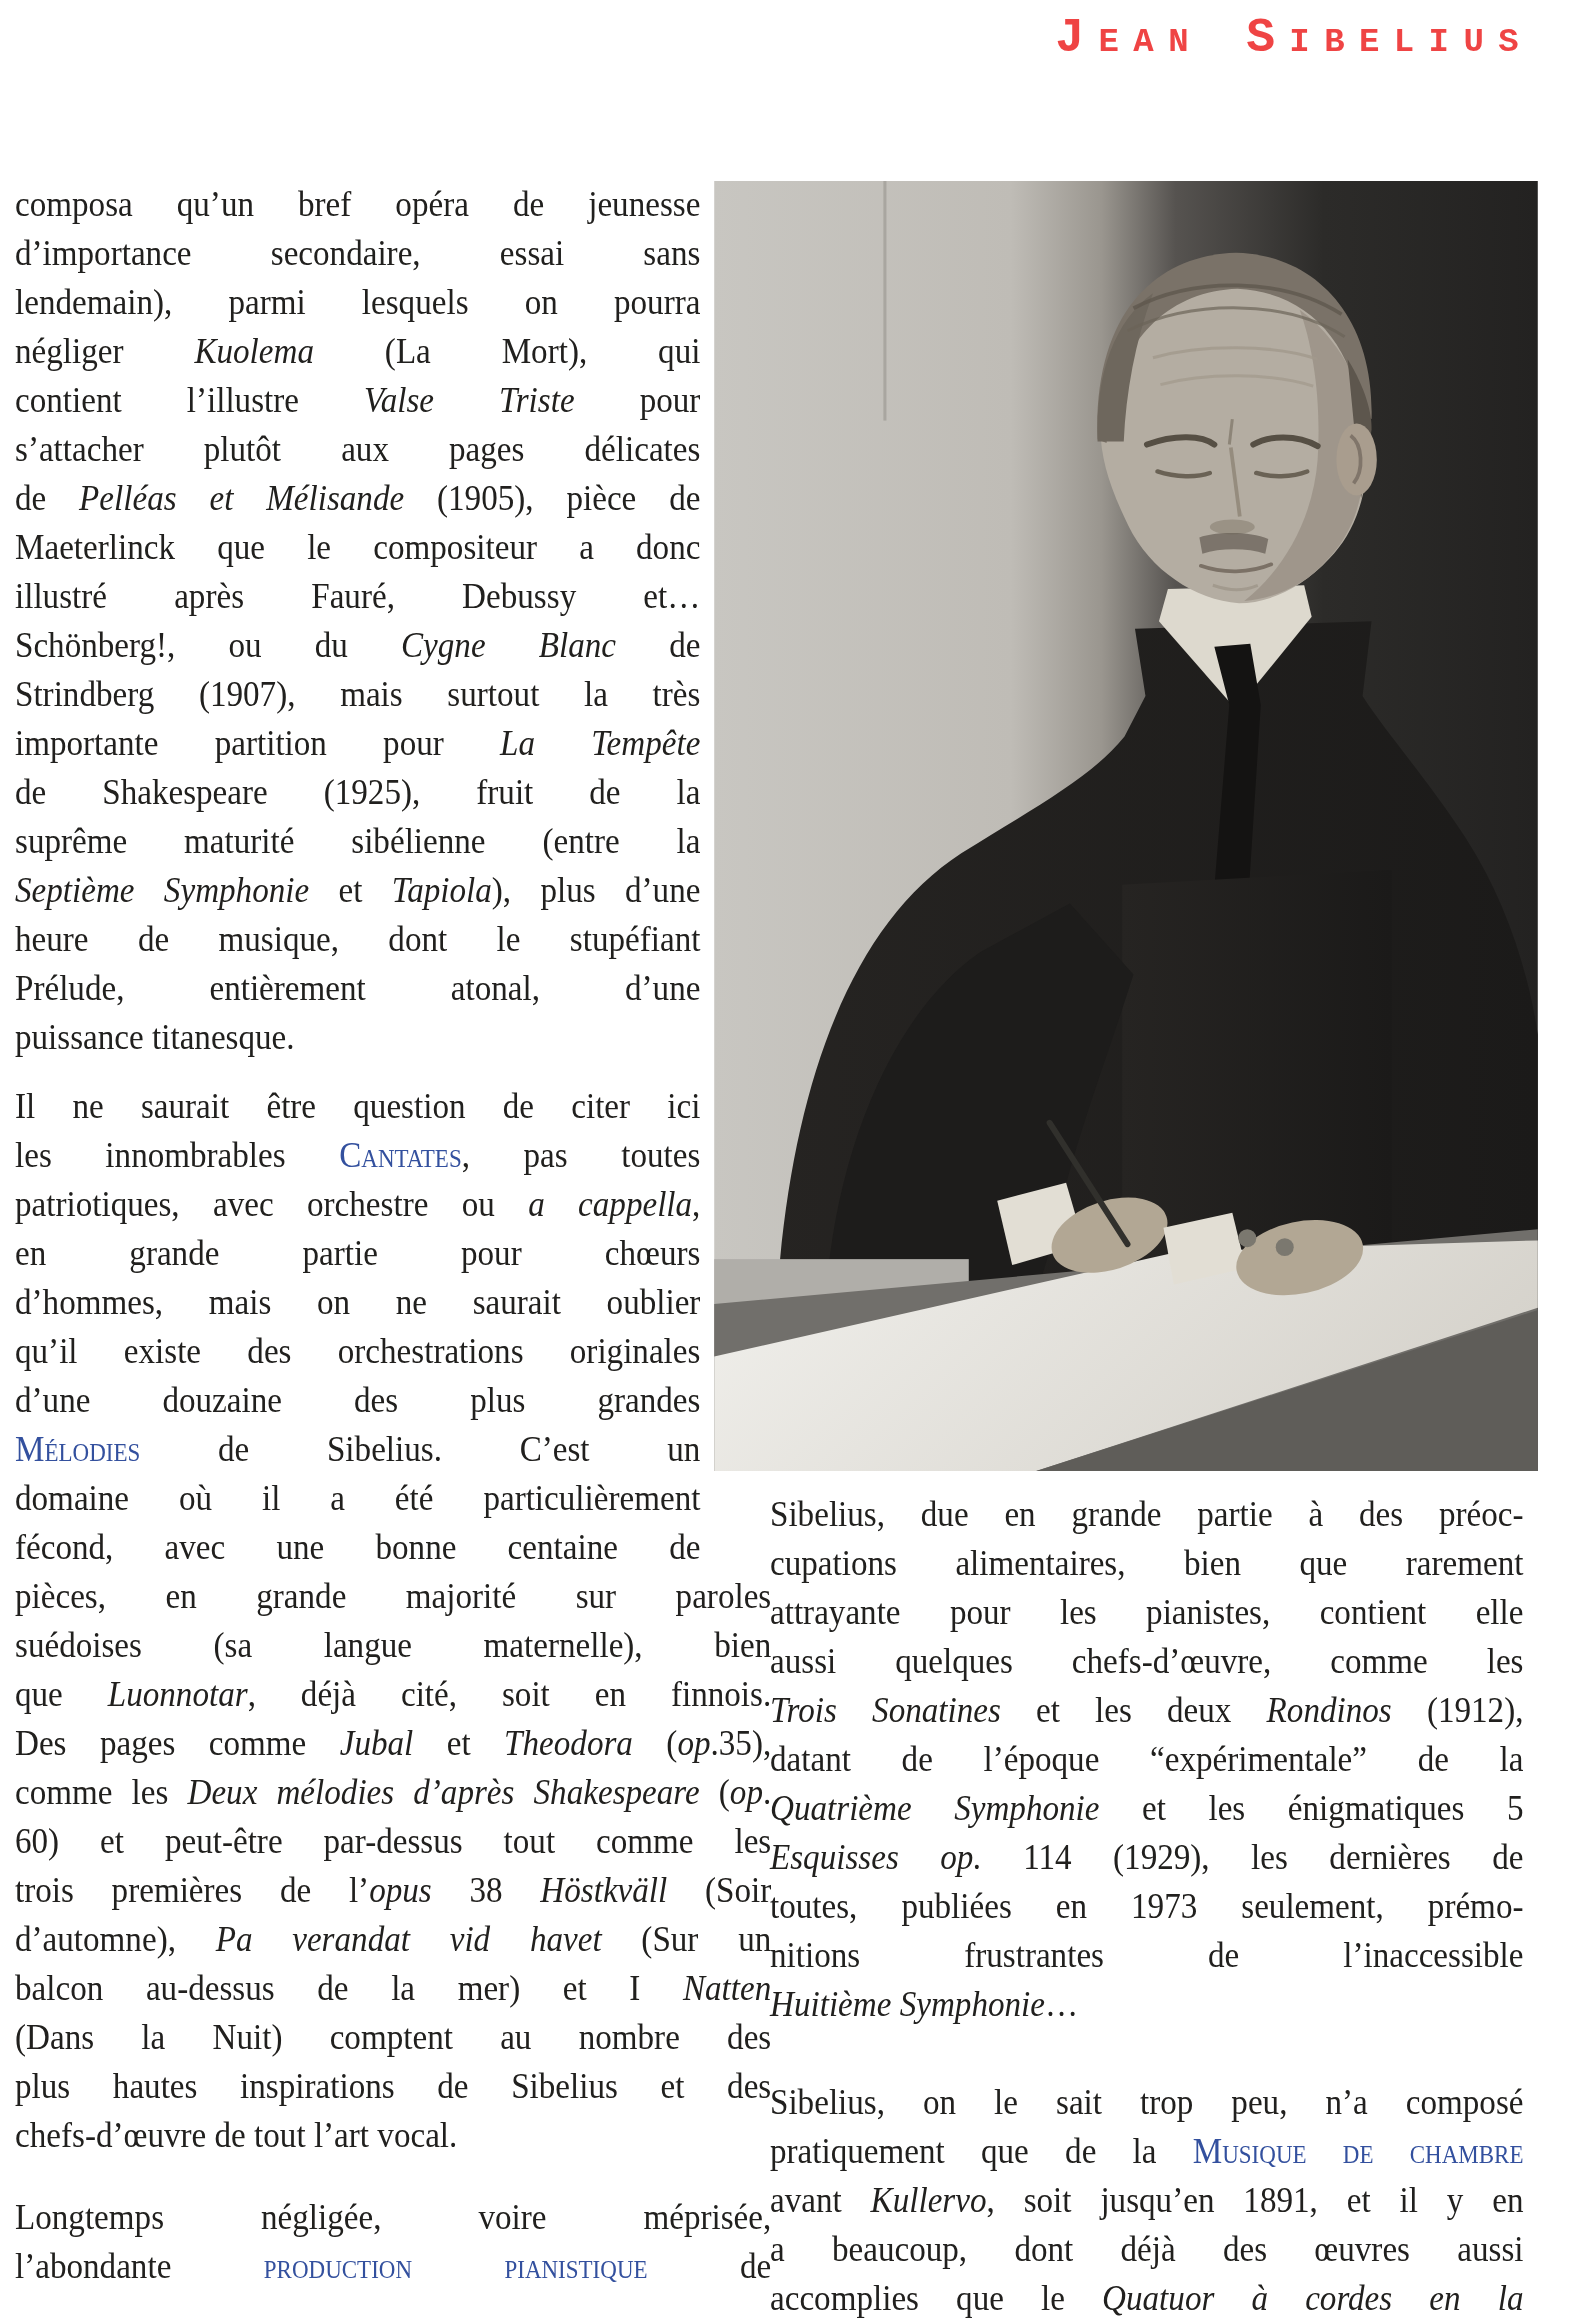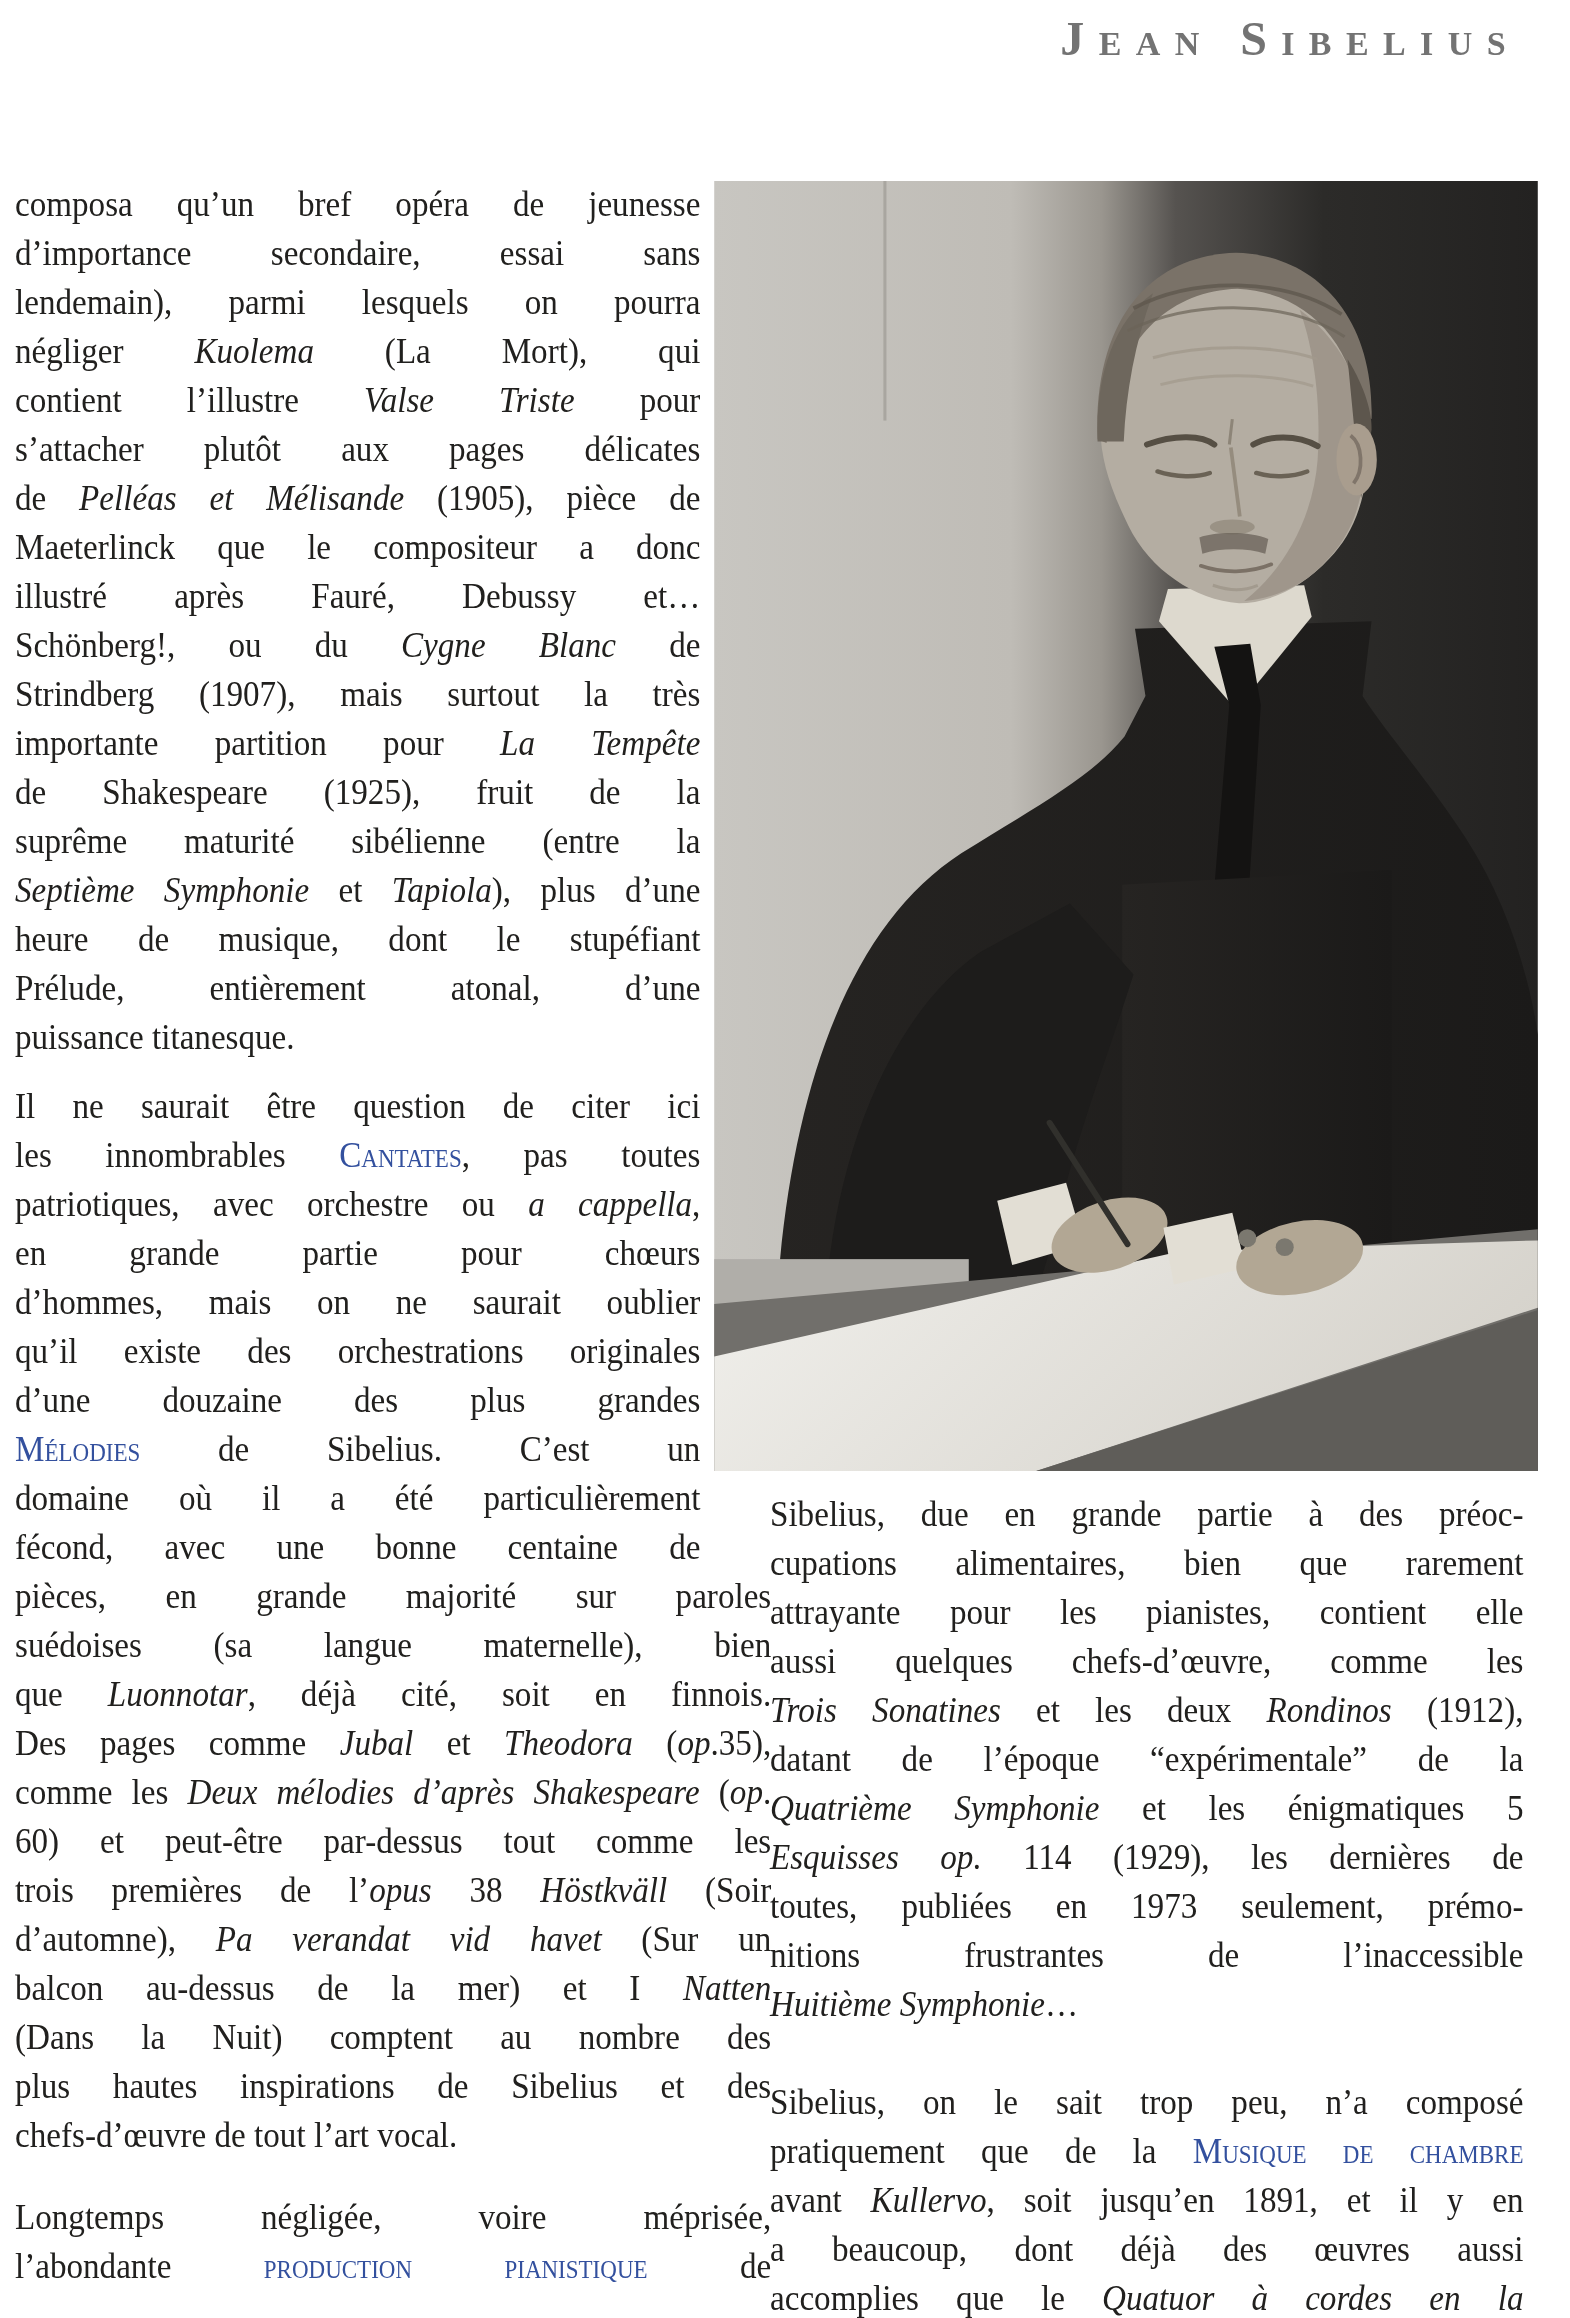--- a/index.html
+++ b/index.html
@@ -5,27 +5,27 @@
   html,body{margin:0;padding:0;background:#e9e9e9;}
   .page{
     position:relative;
     width:1570px;height:2319px;
     background:#ffffff;
     overflow:hidden;
     font-family:"Liberation Serif", serif;
   }
   .page-title{
     position:absolute;
-    top:10.5px;right:50px;
-    font-family:Liberation Serif, serif;
+    top:10.5px;right:37px;
+    font-family:Liberation Mono, monospace;
     font-weight:700;
     font-variant:small-caps;
     letter-spacing:0.30em;
     font-size:48px;
-    color:#737373;
+    color:#ef4444;
     white-space:nowrap;
   }
   .col{
     position:absolute;
     font-size:36px;
     line-height:49px;
     color:#21201e;
     transform:scaleX(0.92);
     transform-origin:0 0;
   }

